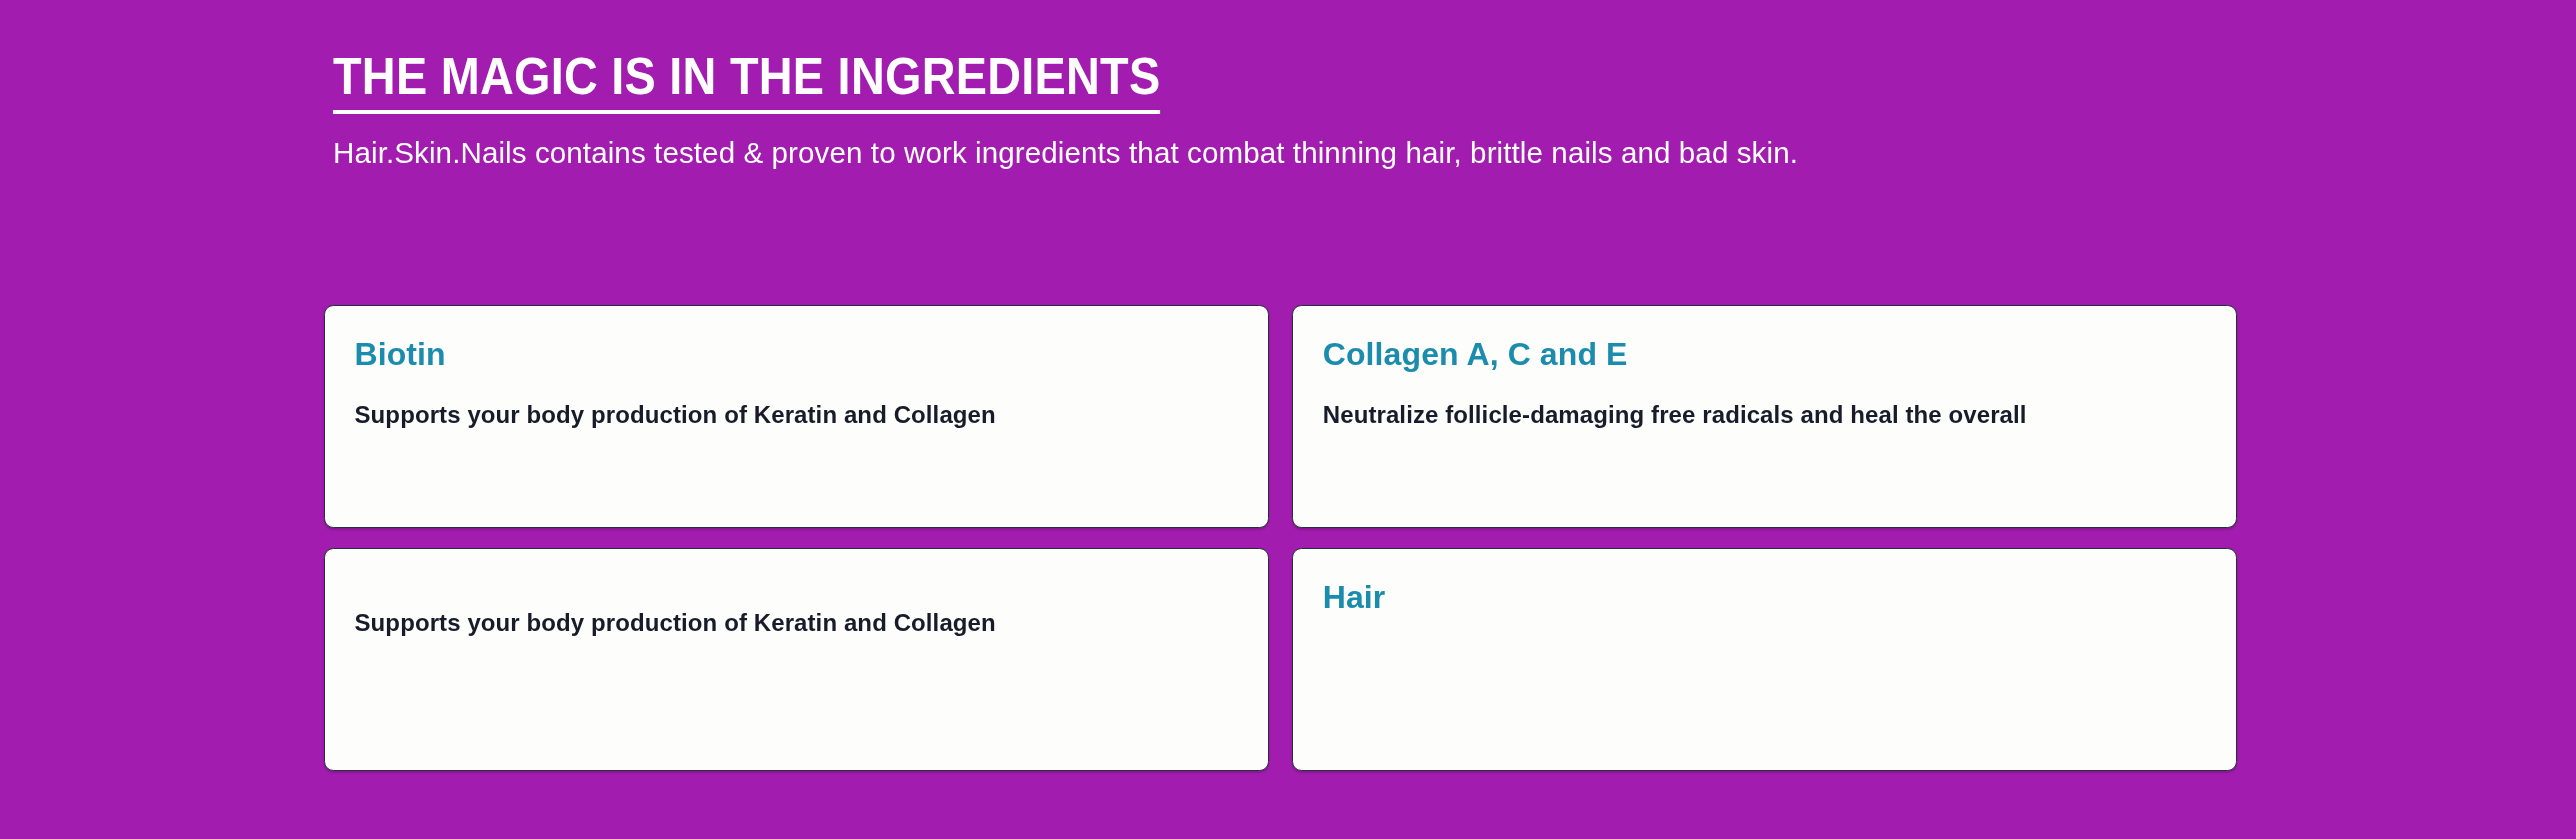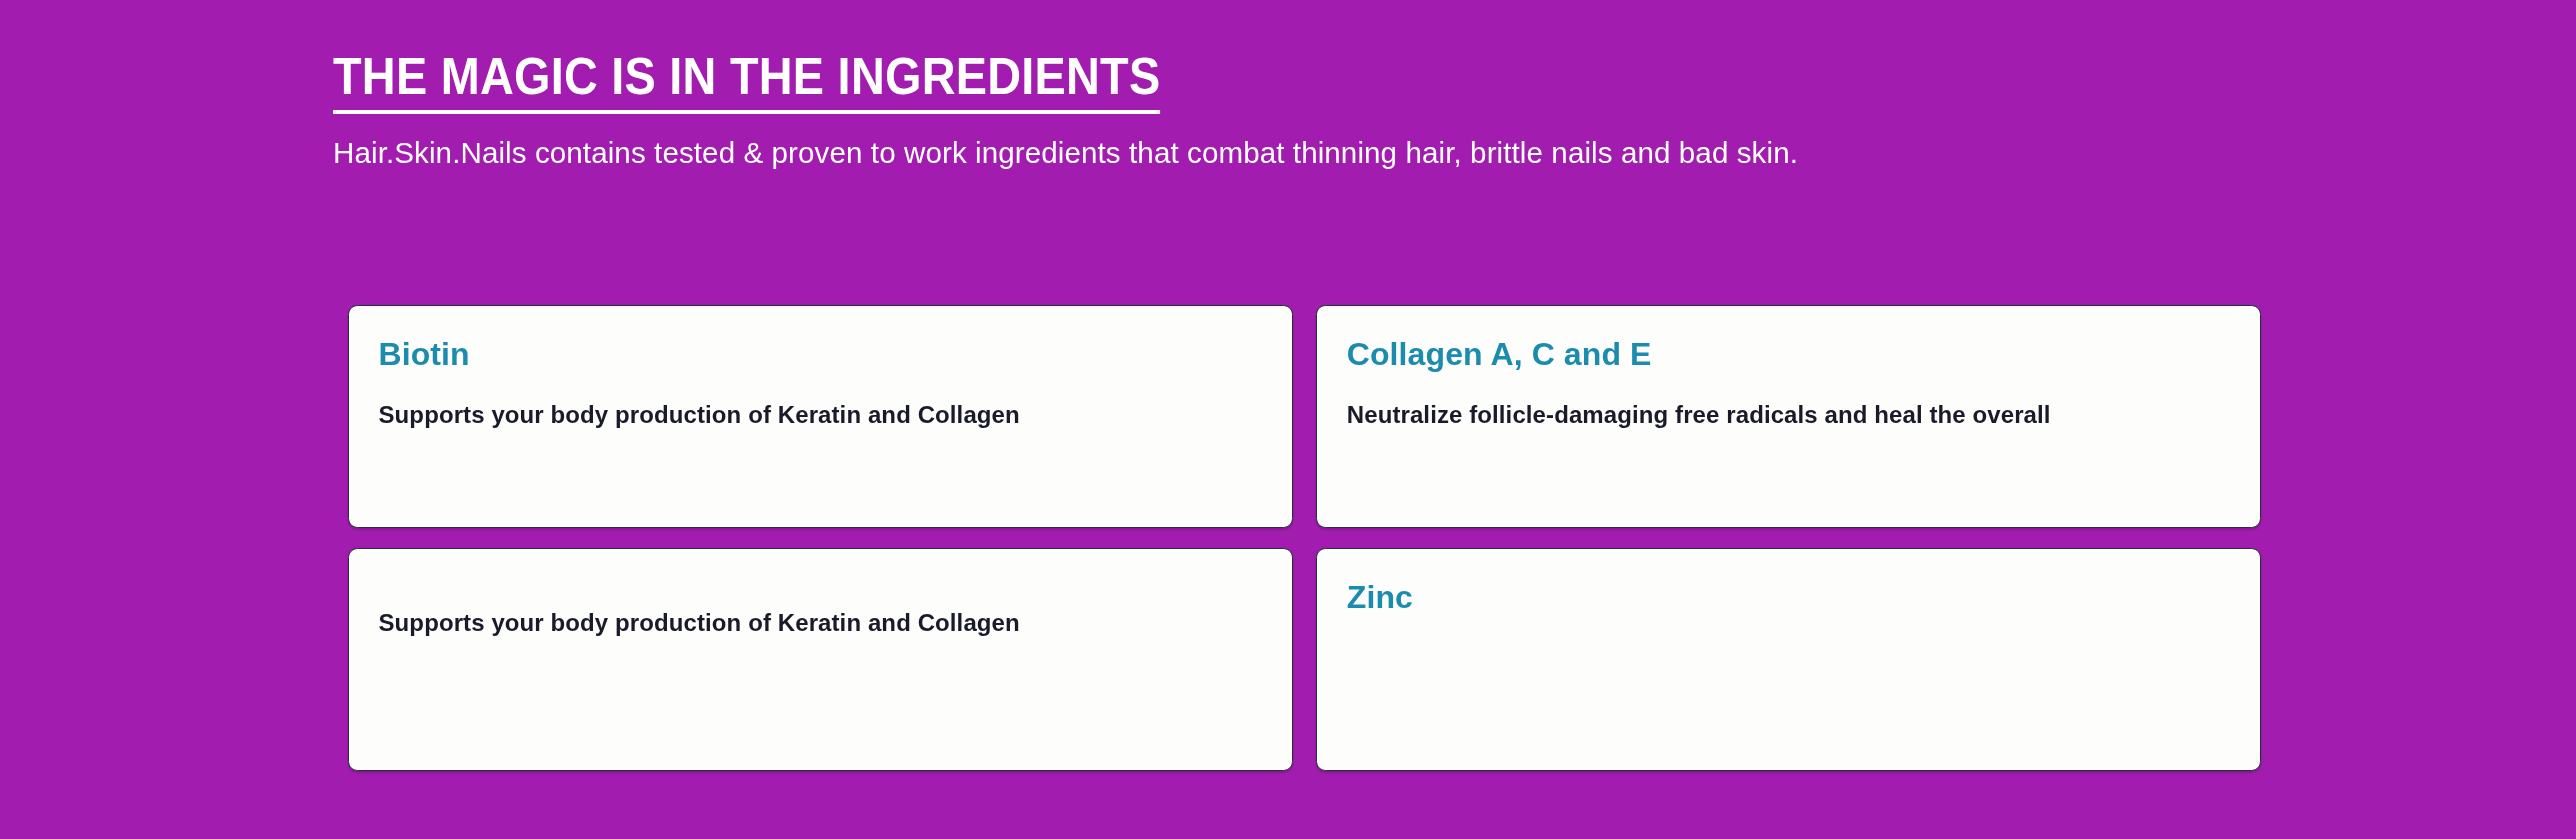--- a/index.html
+++ b/index.html
@@ -59,21 +59,21 @@
     font-weight: 400;
     letter-spacing: 0.1px;
     max-width: 1825px;
     transform: scaleX(0.985);
     transform-origin: left top;
   }
 
   
   .card-grid {
     position: absolute;
-    left: 348px;
+    left: 324px;
     top: 305px;
     width: 1913px;
     display: grid;
     grid-template-columns: 1fr 1fr;
     grid-auto-rows: 223px;
     column-gap: 23.5px;
     row-gap: 20px;
   }
 
   .card {
@@ -127,18 +127,18 @@
     <div class="card">
       <h2 class="card-title">Collagen A, C and E</h2>
       <p class="card-body">Neutralize follicle-damaging free radicals and heal the overall</p>
     </div>
 
     <div class="card">
       <p class="card-body">Supports your body production of Keratin and Collagen</p>
     </div>
 
     <div class="card">
-      <h2 class="card-title">Zinc</h2>
+      <h2 class="card-title">Hair</h2>
     </div>
 
   </div>
 </div>
 
 
 </body></html>

